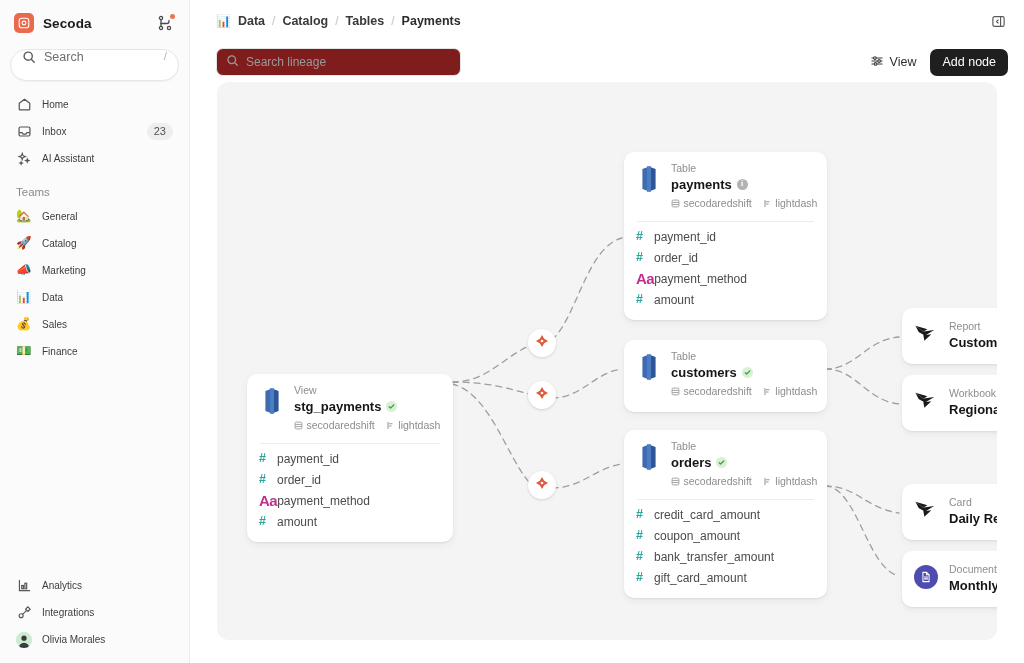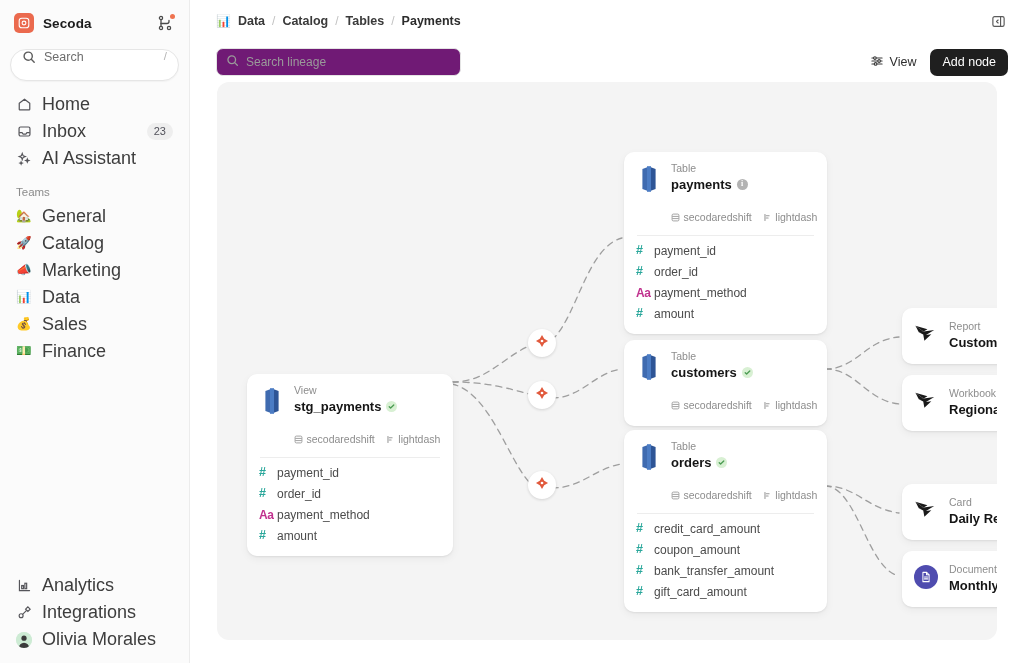--- a/index.html
+++ b/index.html
@@ -57,21 +57,21 @@
   .nav-item {
     display: flex; align-items: center;
     height: 27px; padding: 0 6px; border-radius: 6px;
     margin-bottom: 0px; cursor: default;
   }
   .nav-ico {
     width: 16px; flex: 0 0 16px; display: flex;
     align-items: center; justify-content: center;
     margin-right: 10px; font-size: 12px; line-height: 1;
   }
-  .nav-label { font-size: 18px; color: #3d3d3d; flex: 1; }
+  .nav-label { font-size: 10px; color: #3d3d3d; flex: 1; }
   .nav-badge {
     font-size: 11px; color: #52525b; background: #eeeeee;
     border-radius: 9px; padding: 1.5px 7px; line-height: 1.2;
   }
   .section-label {
     font-size: 11.5px; color: #8b8b8b; font-weight: 400;
     padding: 0 6px; margin: 14px 0 5px 0;
   }
   .emoji { font-size: 12.5px; line-height: 1; }
   .sb-spacer { flex: 1; }
@@ -100,21 +100,21 @@
     border-radius: 4px; cursor: default;
   }
 
   .toolbar {
     height: 40px; display: flex; align-items: center;
     padding: 0 16px 0 26px;
   }
   .lineage-search {
     width: 245px; height: 28px;
     border: 1px solid #e4e4e4; border-radius: 7px;
-    background: #701a75; display: flex; align-items: center;
+    background: #7f1d1d; display: flex; align-items: center;
     padding: 0 9px;
   }
   .lineage-search .mag { flex: 0 0 13px; margin-right: 7px; }
   .lineage-ph { font-size: 12px; color: #9a9a9a; }
   .tb-spacer { flex: 1; }
   .view-btn {
     display: flex; align-items: center; gap: 6px;
     font-size: 12.5px; color: #2e2e2e; padding: 4px 8px;
     border-radius: 6px; cursor: default; margin-right: 6px;
   }
@@ -154,31 +154,31 @@
     width: 11px; height: 11px; border-radius: 50%;
     background: #d8f0d3; display:flex; align-items:center; justify-content:center;
     flex: 0 0 11px;
   }
   .badge-info {
     width: 11px; height: 11px; border-radius: 50%;
     background: #b3b3b3; display:flex; align-items:center; justify-content:center;
     flex: 0 0 11px; color:#fff; font-size:8px; font-weight:700;
     font-family:"Liberation Serif", serif; line-height:1;
   }
-  .node-src { display: flex; align-items: center; gap: 5px; margin-top: 15px; }
+  .node-src { display: flex; align-items: center; gap: 5px; margin-top: 1px; }
   .src-chunk { display: flex; align-items: center; gap: 3.5px; }
   .src-txt { font-size: 10.5px; color: #8d8d8d; white-space: nowrap; }
   .node-divider { height: 1px; background: #ededed; margin: 9px 1px 4px 1px; }
   .col-row { display: flex; align-items: center; height: 21px; }
   .col-ico {
     flex: 0 0 18px; font-size: 12.5px; font-weight: 700;
     color: #2aa79b; text-align: left; line-height: 1;
     font-family: "Liberation Sans", sans-serif;
   }
-  .col-ico.txt { color: #c0318e; font-size: 12px; letter-spacing:-0.5px;}
+  .col-ico.txt { color: #c0318e; font-size: 15px; letter-spacing:-0.5px;}
   .col-name { font-size: 12px; color: #4b4b4b; }
 
   .dbt-badge {
     position: absolute; width: 28px; height: 28px;
     border-radius: 50%; background: #ffffff;
     box-shadow: 0 1px 3px rgba(20,20,20,.14);
     display: flex; align-items: center; justify-content: center;
   }
   .bi-ico { flex: 0 0 26px; margin-right: 9px; padding-top: 2px; display:flex; }
   .doc-ico-circle {

